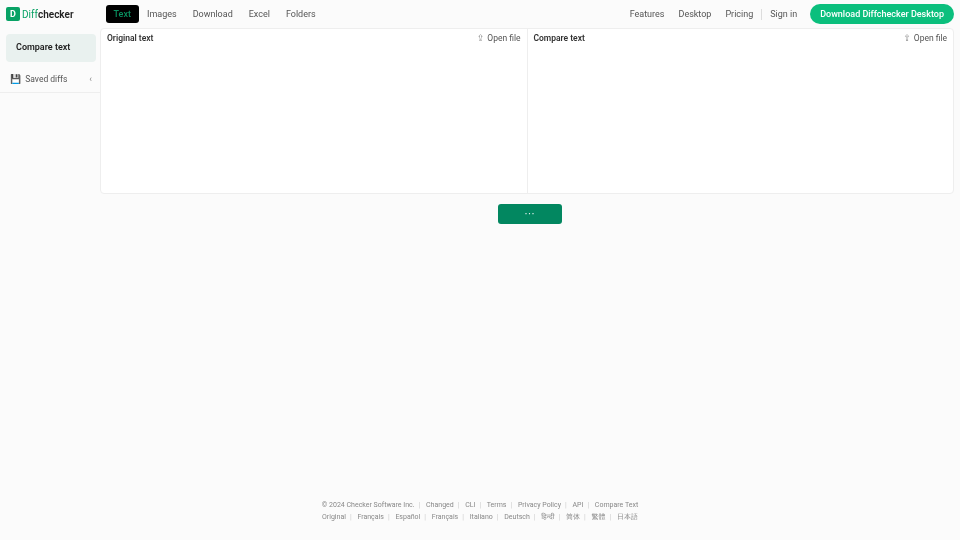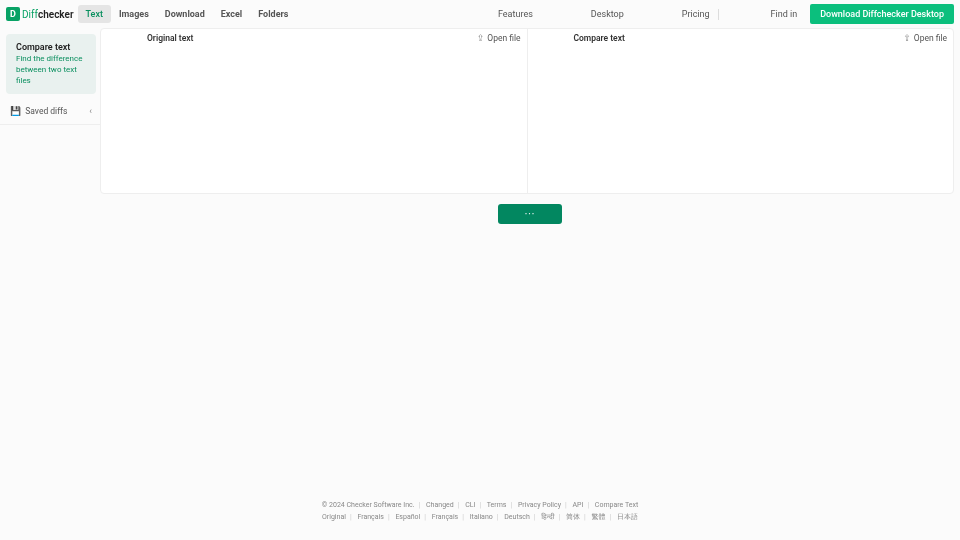--- a/index.html
+++ b/index.html
@@ -6,43 +6,43 @@
     body { font-family: -apple-system, BlinkMacSystemFont, "Segoe UI", Roboto, Helvetica, Arial, sans-serif; background: #fbfbfb; width: 960px; height: 540px; position: relative; font-size: 10px; color: #333; }
     
     .header { display: flex; align-items: center; justify-content: space-between; height: 28px; padding: 0 6px; background: #fbfbfb; }
     .header-left { display: flex; align-items: center; gap: 0; }
     .logo { display: flex; align-items: center; margin-right: 2px; }
     .logo-icon { width: 14px; height: 14px; background: #08a265; border-radius: 2px; color: #fff; display: flex; align-items: center; justify-content: center; font-weight: 700; font-size: 9px; margin-right: 2px; }
     .logo-text { font-size: 10px; font-weight: 500; }
     .logo-text .diff { color: #08a265; font-weight: 400; }
     .logo-text .checker { color: #222; font-weight: 600; text-align: center; }
     .tabs { display: flex; gap: 0px; margin-left: 2px; }
-    .tab { padding: 4px 8px; font-size: 9px; color: #555; cursor: pointer; border-radius: 3px; font-weight: bold; }
-    .tab.active { background: #e5e5e5; color: #0a8f5f; font-weight: 500; }
+    .tab { padding: 4px 8px; font-size: 9px; color: #555; cursor: pointer; border-radius: 3px; }
+    .tab.active { background: #000000; color: #0a8f5f; font-weight: 500; margin-left: 28px; }
     
     .header-right { display: flex; align-items: center; gap: 0; font-size: 9px; }
-    .nav-link { padding: 0 7px; color: #555; cursor: pointer; margin-left: 44px; }
+    .nav-link { padding: 0 7px; color: #555; cursor: pointer; }
     .nav-divider { width: 1px; height: 11px; background: #ddd; margin: 0 1px; }
-    .download-btn { background: #0BBF7D; color: #fff; padding: 5px 10px; border-radius: 2px; font-weight: 500; cursor: pointer; margin-left: 6px; font-size: 9px; }
+    .download-btn { background: #0BBF7D; color: #fff; padding: 5px 10px; border-radius: 10px; font-weight: 500; cursor: pointer; margin-left: 6px; font-size: 9px; }
     
     .main { display: flex; }
     
     .sidebar { width: 100px; display: flex; flex-direction: column; }
     .card { background: #e9f1ef; border-radius: 4px; padding: 8px 10px; margin: 6px 4px 4px 6px; }
     .card-title { font-size: 9px; font-weight: 600; color: #222; margin-bottom: 2px; }
     .card-desc { font-size: 8px; color: #0a8f5f; line-height: 1.35; }
     .saved { display: flex; align-items: center; padding: 8px 10px; font-size: 8.5px; color: #555; border-bottom: 1px solid #eee; position: relative; }
     .saved-icon { margin-right: 4px; font-size: 9px; }
     .chevron { position: absolute; right: 8px; color: #888; font-size: 9px; }
     
     .editor-wrap { flex: 1; display: flex; flex-direction: column; }
     .panes { display: flex; border: 1px solid #eee; border-radius: 4px; background: #fff; margin-right: 6px; height: 166px; }
     .pane { flex: 1; display: flex; flex-direction: column; }
     .pane:first-child { border-right: 1px solid #eee; }
-    .pane-header { display: flex; justify-content: space-between; align-items: center; padding: 4px 6px; font-size: 8.5px; color: #333; height: 18px; font-weight: 600; margin-left: 40px; }
+    .pane-header { display: flex; justify-content: space-between; align-items: center; padding: 4px 6px; font-size: 8.5px; color: #333; height: 18px; font-weight: 600; }
     .open-file { display: flex; align-items: center; gap: 3px; color: #555; font-size: 8.5px; cursor: pointer; font-weight: 400; }
     .upload-icon { font-size: 9px; opacity: 0.7; }
     .pane-body { flex: 1; }
     
     .find-btn { width: 64px; height: 20px; background: #028760; border-radius: 3px; color: #fff; margin: 10px auto 0; display: flex; align-items: center; justify-content: center; font-size: 9px; font-weight: 500; cursor: pointer; letter-spacing: 1px; }
     
     .footer { position: absolute; bottom: 16px; left: 0; right: 0; text-align: center; font-size: 7px; color: #888; line-height: 1.6; }
     .footer .row { margin-bottom: 1px; }
     .sep { margin: 0 4px; color: #ccc; }
   </style>
@@ -61,32 +61,29 @@
       <div class="tab">Download</div>
       <div class="tab">Excel</div>
       <div class="tab">Folders</div>
     </div>
   </div>
   <div class="header-right">
     <div class="nav-link">Features</div>
     <div class="nav-link">Desktop</div>
     <div class="nav-link">Pricing</div>
     <div class="nav-divider"></div>
-    <div class="nav-link">Find in</div>
+    <div class="nav-link">Sign in</div>
     <div class="download-btn">Download Diffchecker Desktop</div>
   </div>
 </div>
 
 <div class="main">
   <div class="sidebar">
     <div class="card">
       <div class="card-title">Compare text</div>
-      <div class="card-desc">
-        <span>Find the difference</span><br><span>between two text files</span>
-      </div>
     </div>
     <div class="saved">
       <span class="saved-icon">💾</span>
       <span>Saved diffs</span>
       <span class="chevron">‹</span>
     </div>
   </div>
 
   <div class="editor-wrap">
     <div class="panes">

